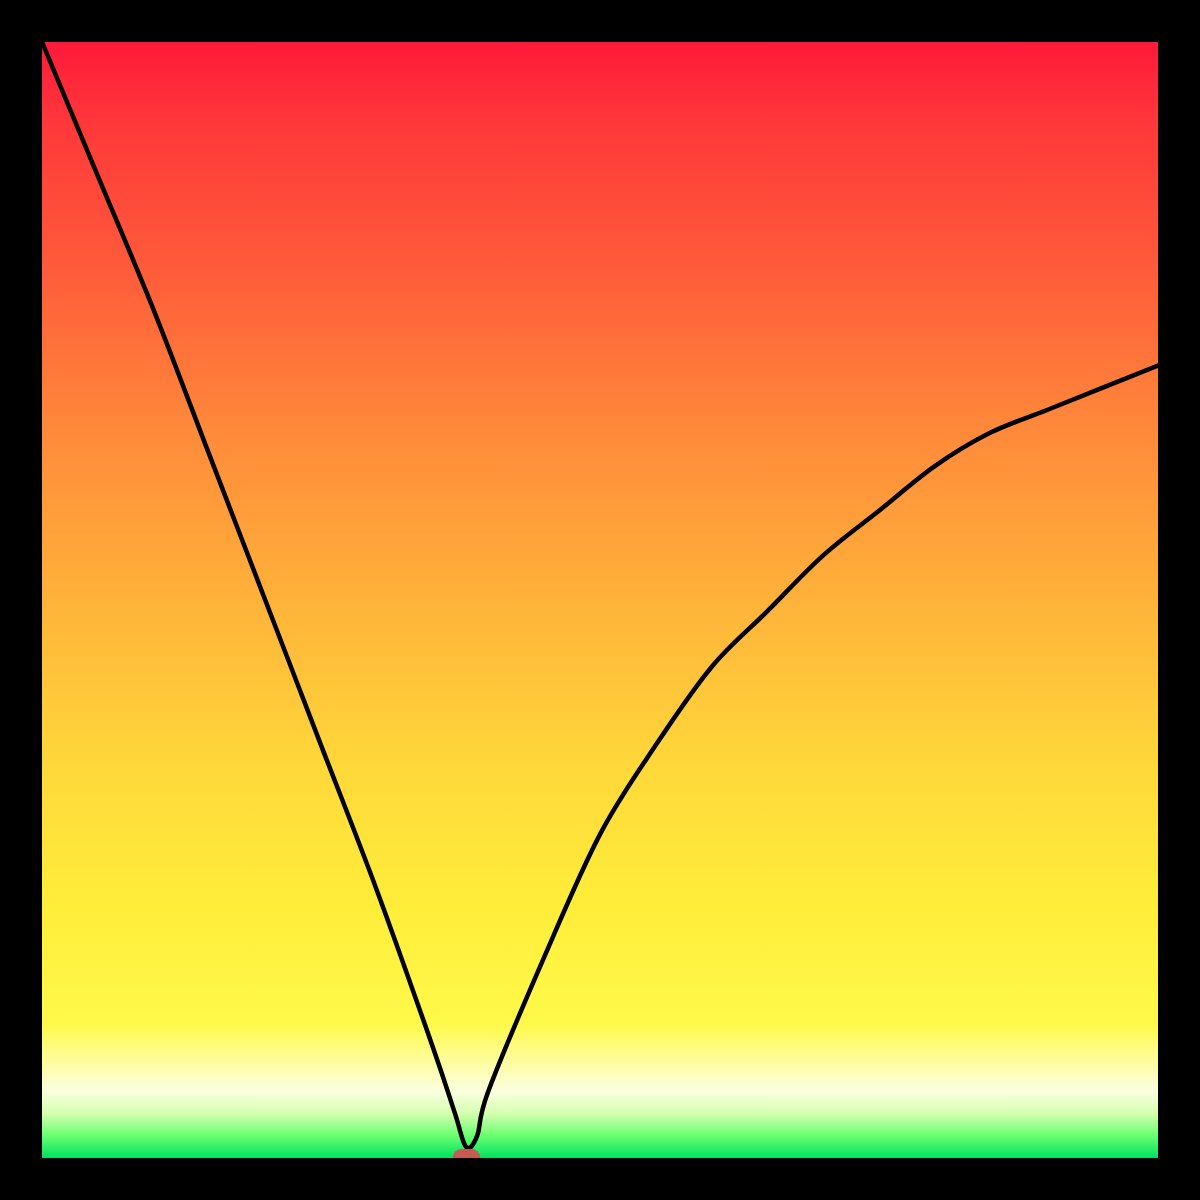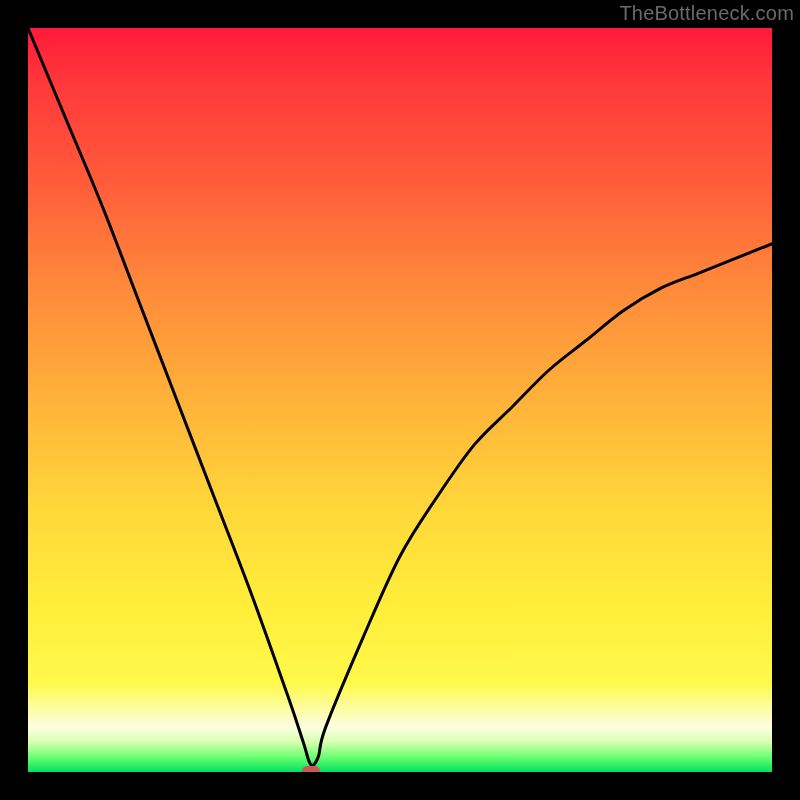--- a/index.html
+++ b/index.html
@@ -69,21 +69,20 @@
     height: 12px;
     border-radius: 6px / 5px;
     background: #c85a55;
     transform: translate(-50%, -50%);
   }
 </style>
 </head>
 <body>
 
 <div class="frame">
-  <div class="watermark">TheBottleneck.com</div>
   <div class="plot-area">
     <div class="gradient"></div>
     <svg class="curve" viewBox="0 0 744 744" preserveAspectRatio="none">
       <path id="curve-path" fill="none" stroke="#000" stroke-width="3" stroke-linecap="round" stroke-linejoin="round" d="M 0.00 0.00 C 6.20 14.88, 24.80 59.52, 37.20 89.28 C 49.60 119.04, 62.00 147.56, 74.40 178.56 C 86.80 209.56, 99.20 243.04, 111.60 275.28 C 124.00 307.52, 136.40 339.76, 148.80 372.00 C 161.20 404.24, 173.60 436.48, 186.00 468.72 C 198.40 500.96, 210.80 531.96, 223.20 565.44 C 235.60 598.92, 251.72 644.80, 260.40 669.60 C 269.08 694.40, 271.56 703.08, 275.28 714.24 C 279.00 725.40, 280.24 734.08, 282.72 736.56 C 285.20 739.04, 287.68 735.32, 290.16 729.12 C 292.64 722.92, 290.16 719.20, 297.60 699.36 C 305.04 679.52, 322.40 638.60, 334.80 610.08 C 347.20 581.56, 359.60 551.80, 372.00 528.24 C 384.40 504.68, 396.80 487.32, 409.20 468.72 C 421.60 450.12, 434.00 431.52, 446.40 416.64 C 458.80 401.76, 471.20 391.84, 483.60 379.44 C 496.00 367.04, 508.40 353.40, 520.80 342.24 C 533.20 331.08, 545.60 322.40, 558.00 312.48 C 570.40 302.56, 582.80 291.40, 595.20 282.72 C 607.60 274.04, 620.00 266.60, 632.40 260.40 C 644.80 254.20, 657.20 250.48, 669.60 245.52 C 682.00 240.56, 694.40 235.60, 706.80 230.64 C 719.20 225.68, 737.80 218.24, 744.00 215.76"></path>
     </svg>
     <div class="marker" id="marker" style="left: 282.72px; top: 744px;"></div>
   </div>
 </div>
 
 </body></html>

